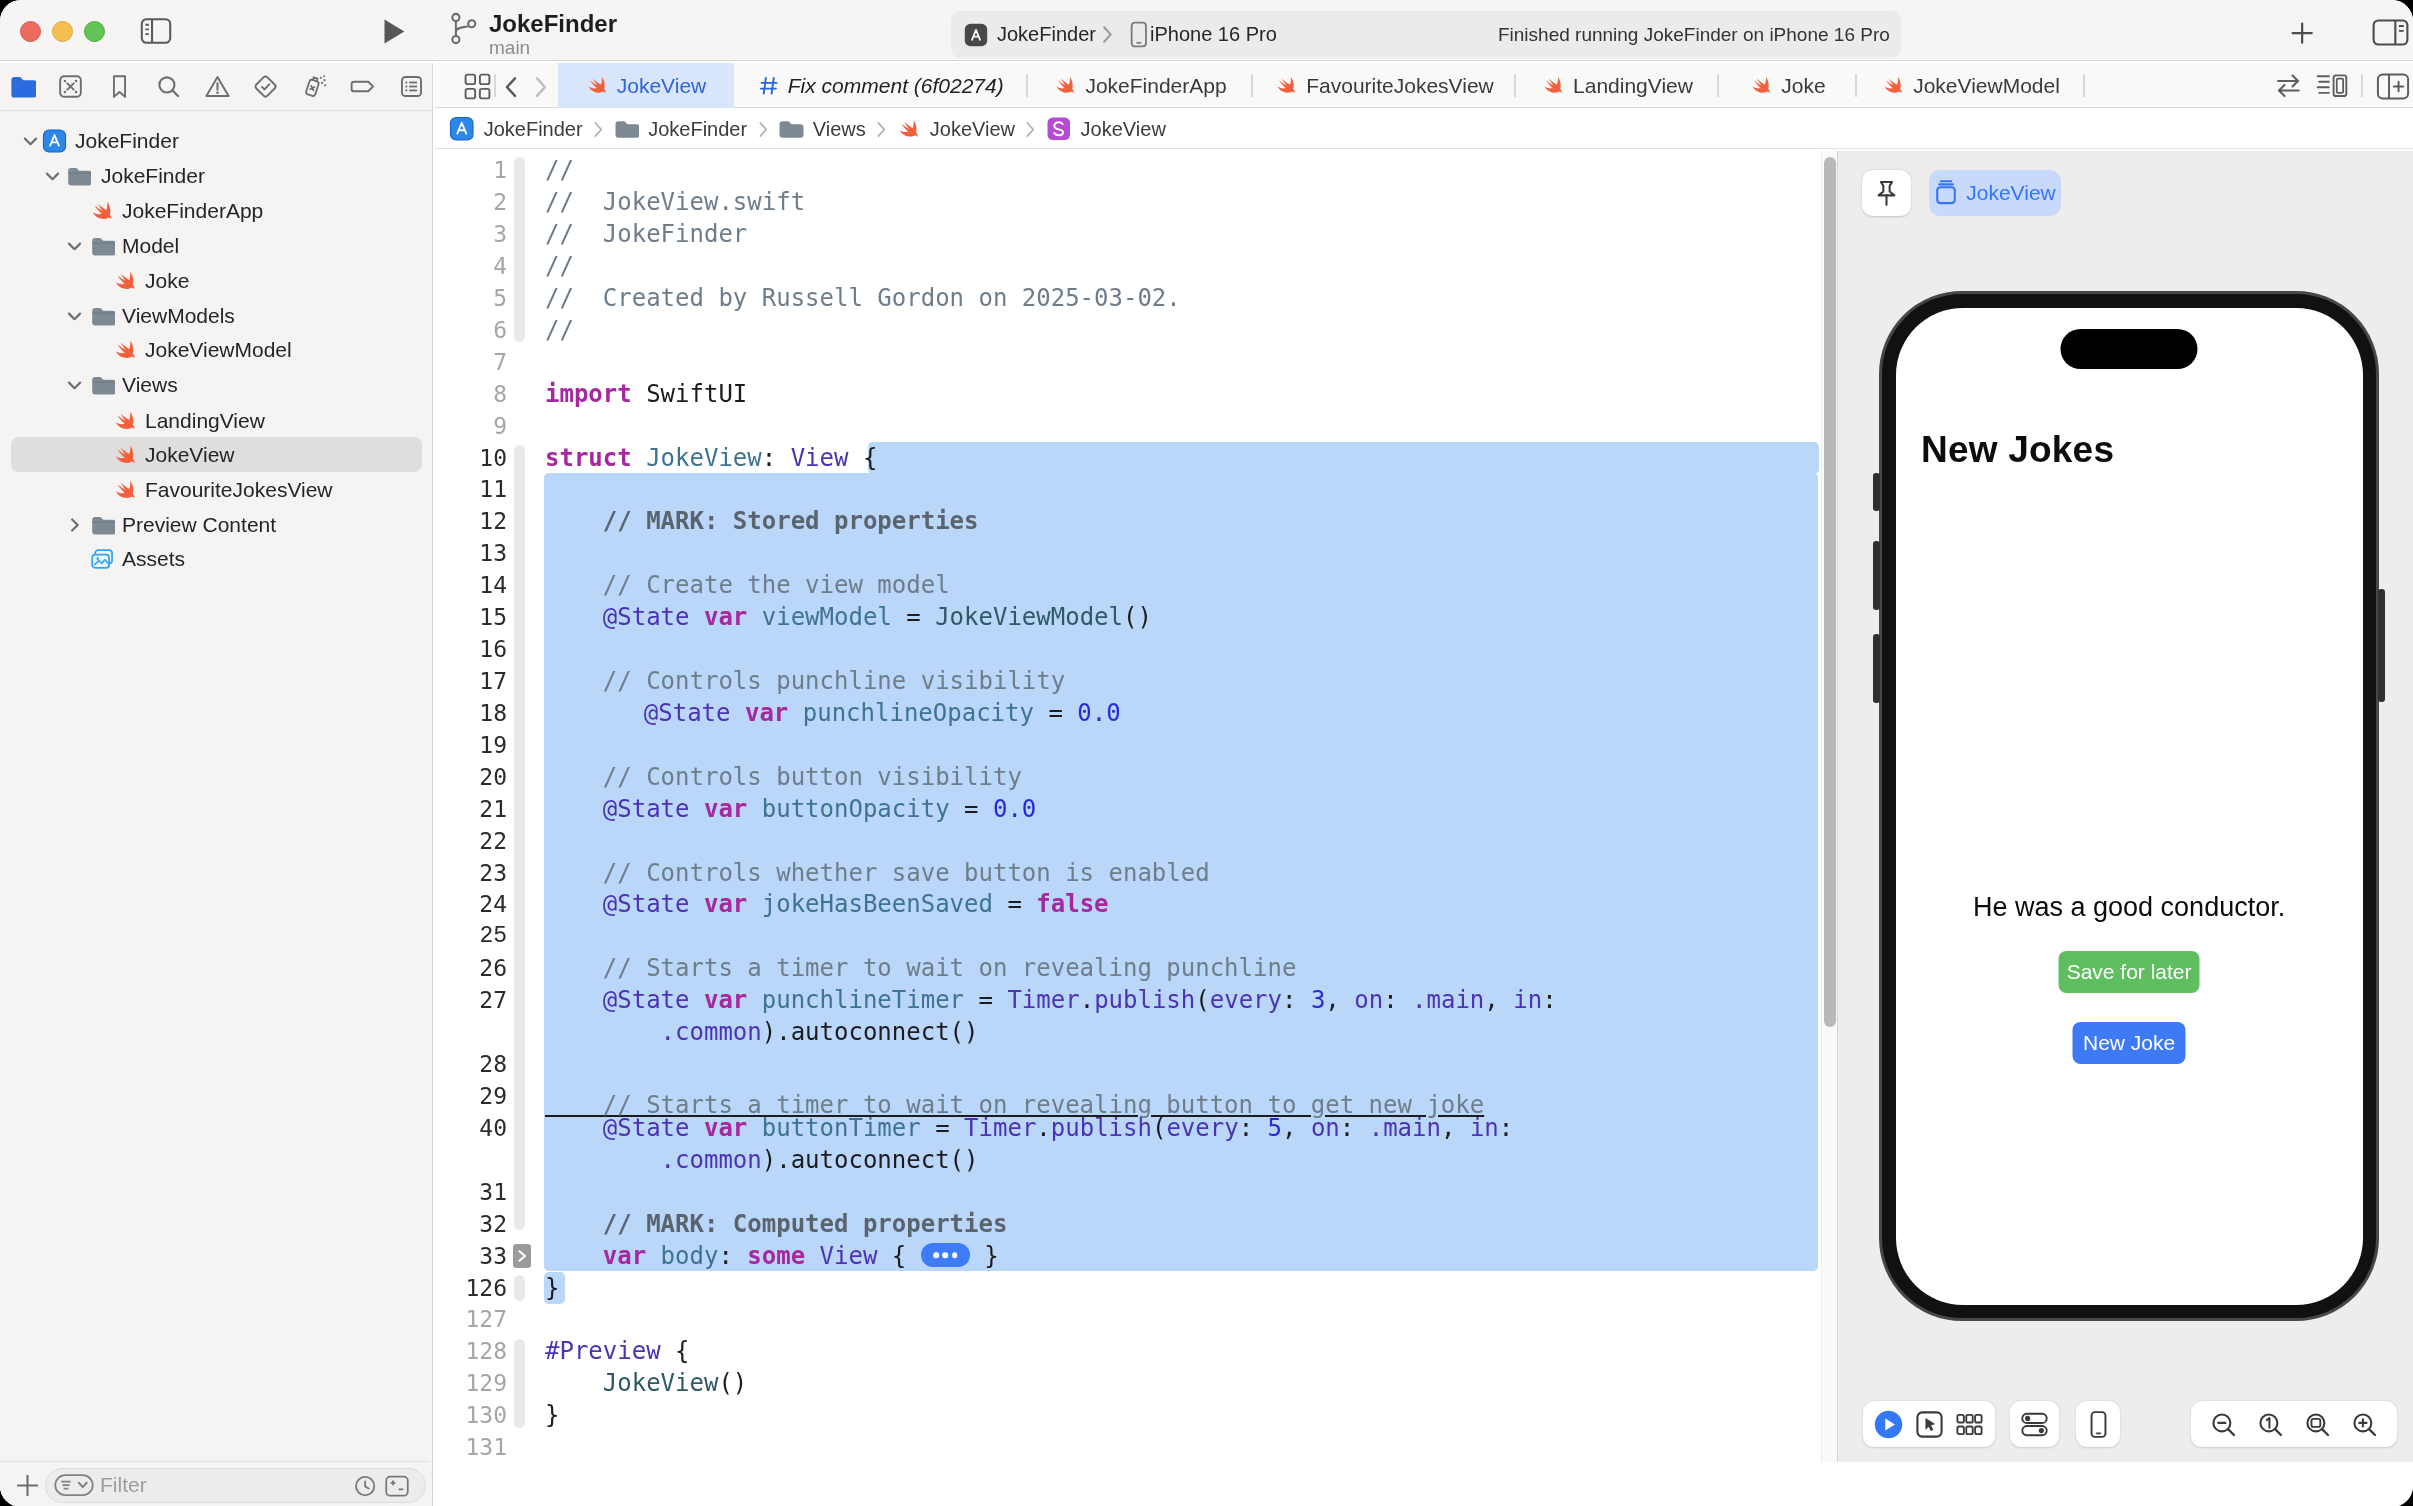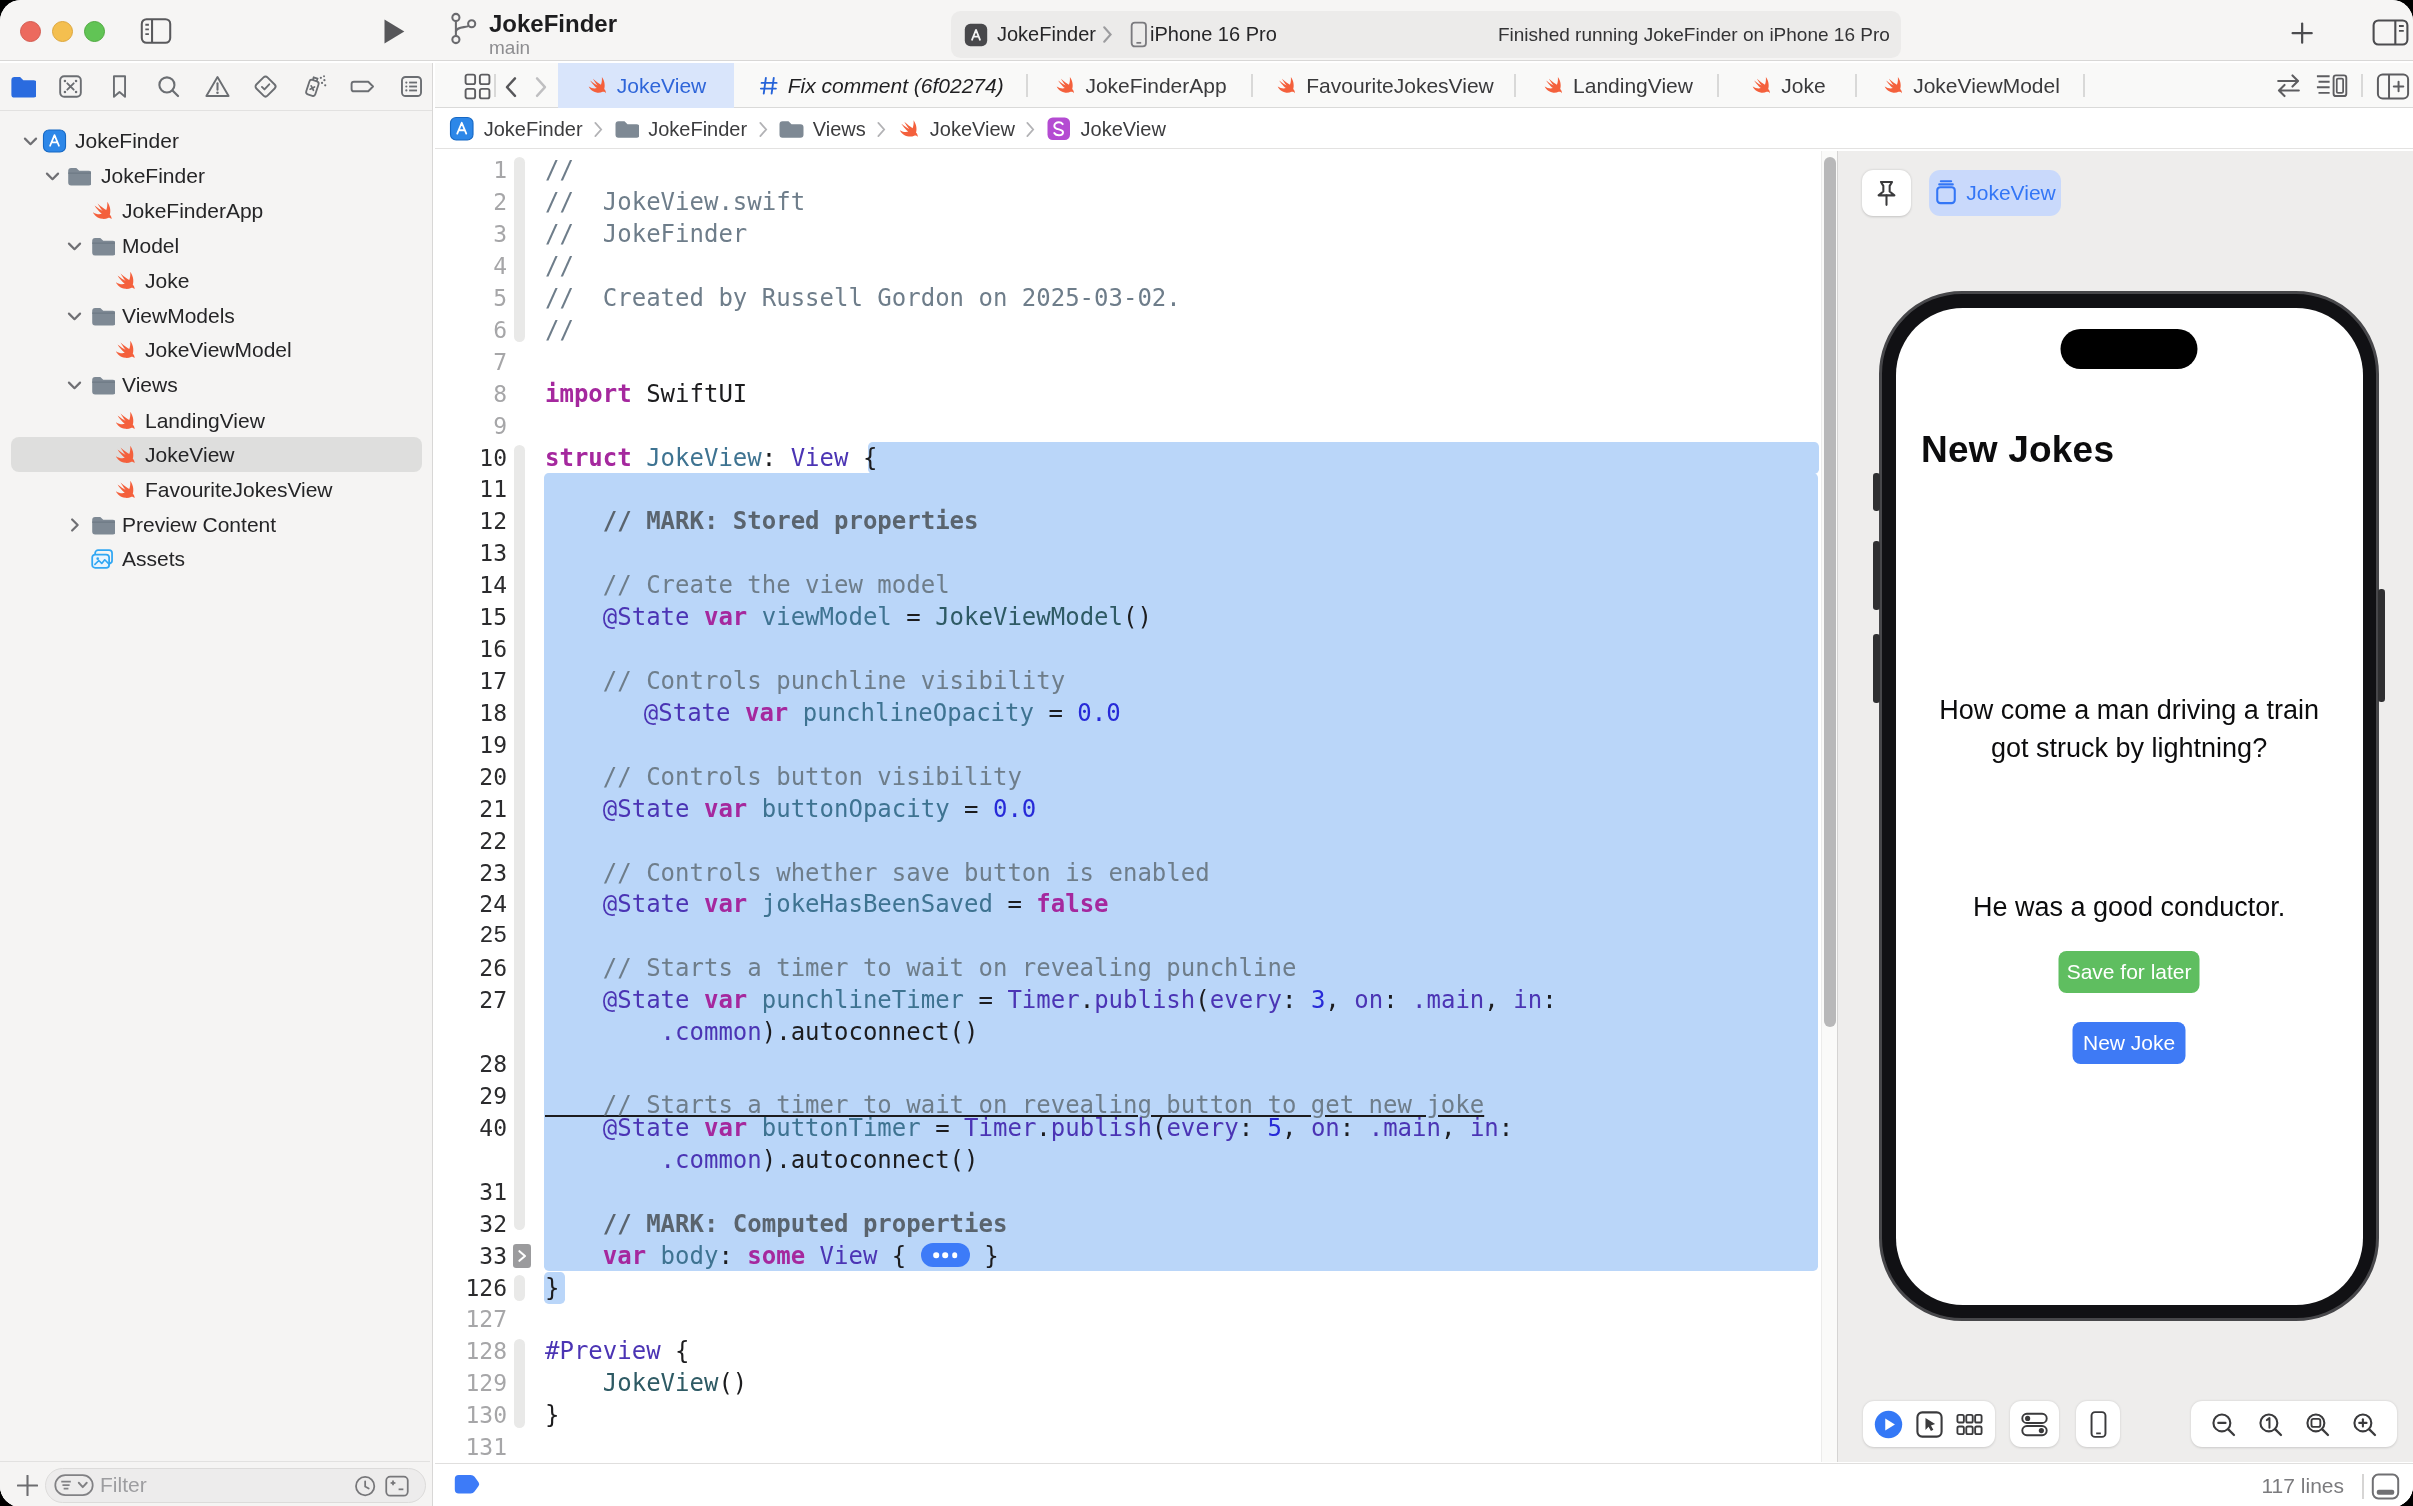--- a/index.html
+++ b/index.html
@@ -712,21 +712,20 @@
       </div>
 
       <div class="phone">
         <div class="sidebtn" style="left:-8.8px;top:179px;height:38px;"></div>
         <div class="sidebtn" style="left:-8.8px;top:247px;height:69px;"></div>
         <div class="sidebtn" style="left:-8.8px;top:340px;height:69px;"></div>
         <div class="sidebtn" style="right:-8.8px;top:295px;height:113px;"></div>
         <div class="screen">
           <div class="island"></div>
           <div class="ptitle">New Jokes</div>
-          <div class="jsetup"><span>How come a man driving a train</span><br><span>got struck by lightning?</span></div>
           <div class="jpunch">He was a good conductor.</div>
           <div class="pbtn btn-green">Save for later</div>
           <div class="pbtn btn-blue">New Joke</div>
         </div>
       </div>
 
       <div id="canvas-toolbar">
           <div class="cv-group" style="left: 25px; width: 132px;">
             <div>
               <svg width="29" height="29" viewBox="0 0 36 36">
@@ -800,30 +799,15 @@
                 <circle cx="16" cy="16" r="10.5" fill="none" stroke="#3a3a3c" stroke-width="2.6"></circle>
                 <line x1="24" y1="24" x2="31" y2="31" stroke="#3a3a3c" stroke-width="2.8" stroke-linecap="round"></line>
                 <line x1="11.5" y1="16" x2="20.5" y2="16" stroke="#3a3a3c" stroke-width="2.6" stroke-linecap="round"></line>
                 <line x1="16" y1="11.5" x2="16" y2="20.5" stroke="#3a3a3c" stroke-width="2.6" stroke-linecap="round"></line>
               </svg>
             </div>
           </div>
         </div>
     </div>
 
-    <div class="bottombar">
-      <div class="abs" style="left:19px;top:10.4px;">
-        <svg width="25.5" height="21" viewBox="0 0 32 26">
-            <path d="M6 1 h15 a6 6 0 0 1 4.8 2.4 l5 6.8 a4 4 0 0 1 0 4.8 l-5 6.8 a6 6 0 0 1 -4.8 2.4 h-15 a5 5 0 0 1 -5 -5 v-13 a5 5 0 0 1 5 -5 z" fill="#3d7bf8"></path>
-          </svg>
-      </div>
-      <span class="linecount">117 lines</span>
-      <div class="bb-sep"></div>
-      <div class="abs" style="right:12.8px;top:8.8px;">
-        <svg width="29" height="27" viewBox="0 0 36 34">
-            <rect x="2" y="2" width="32" height="30" rx="7" fill="none" stroke="#707073" stroke-width="2.5"></rect>
-            <rect x="7" y="21" width="22" height="6.5" rx="2.5" fill="#707073"></rect>
-          </svg>
-      </div>
-    </div>
   </main>
 </div>
 
 
 </body></html>

